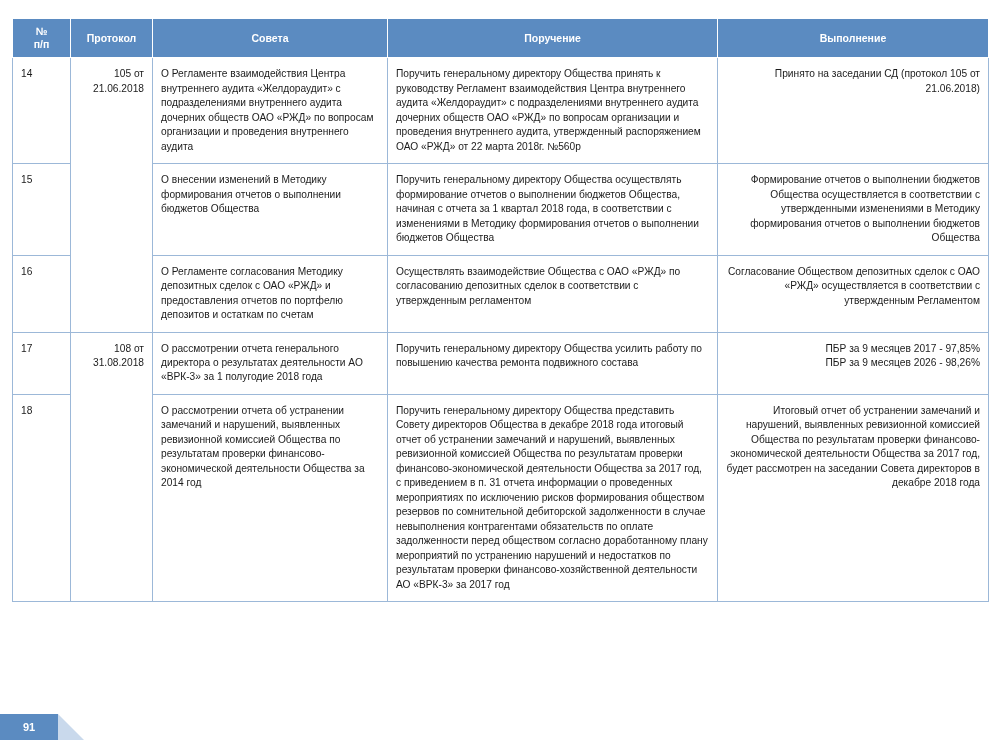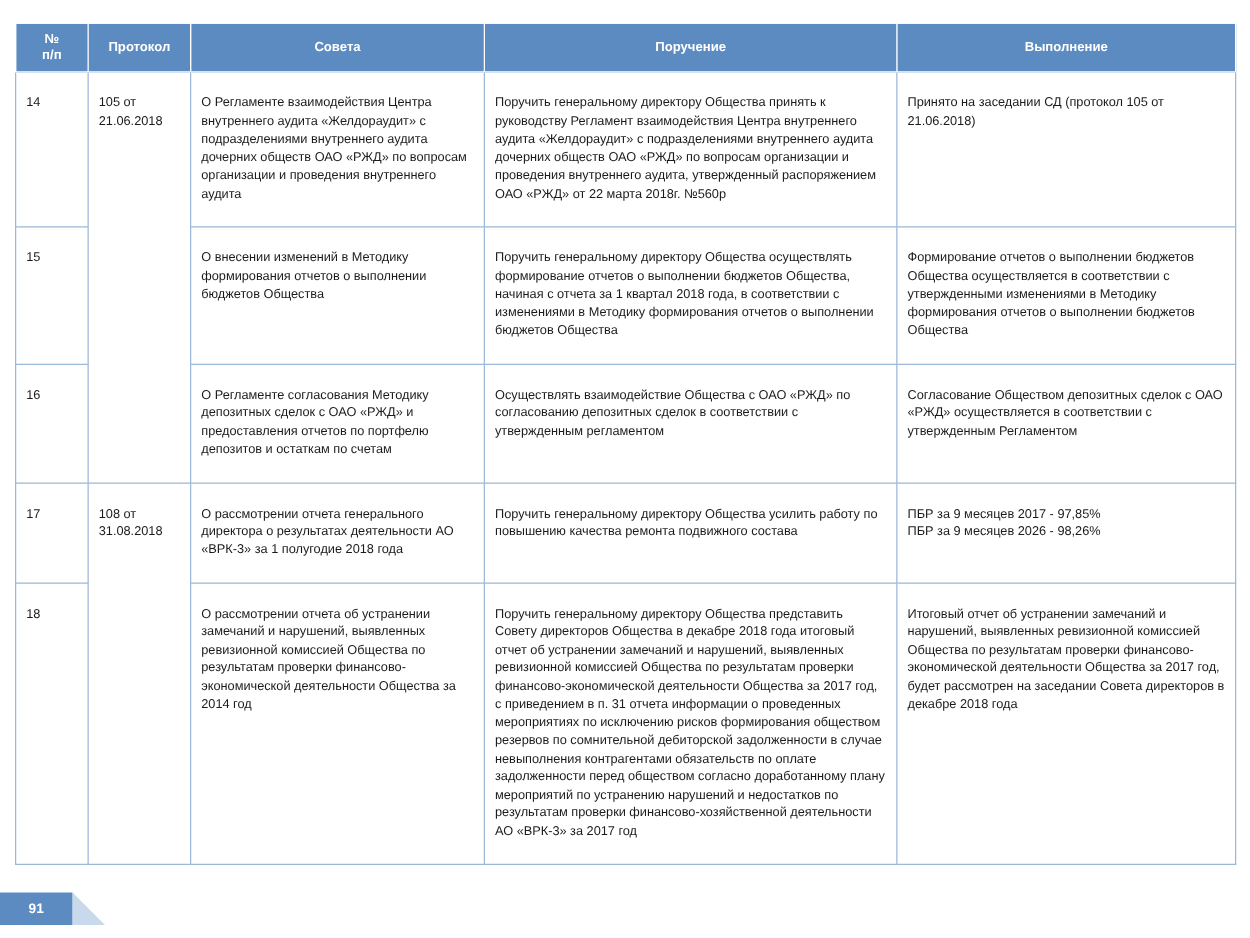--- a/index.html
+++ b/index.html
@@ -43,48 +43,49 @@
     padding: 6px 4px;
     border: 1px solid #ffffff;
     line-height: 1.25;
   }
 
   table.doc-table td {
     border: 1px solid #9cb8d8;
     font-size: 10.2px;
     line-height: 1.42;
     vertical-align: top;
-    padding: 18px 8px;
+    padding: 9px 8px;
     color: #1b1b1b;
   }
 
   td.c-num {
     text-align: left;
     vertical-align: middle;
     padding-left: 12px;
     font-size: 10.5px;
   }
 
   td.c-prot {
-    text-align: left;
+    text-align: right;
     vertical-align: middle;
     font-size: 10.5px;
     line-height: 1.4;
   }
 
   td.c-quest {
     vertical-align: middle;
   }
 
   td.c-order {
     vertical-align: top;
   }
 
   td.c-done {
     vertical-align: middle;
+    text-align: right;
   }
 
   .col-num { width: 58px; }
   .col-prot { width: 82px; }
   .col-quest { width: 235px; }
   .col-order { width: 330px; }
   .col-done { width: 271px; }
 
   .row-tall td { }
 

